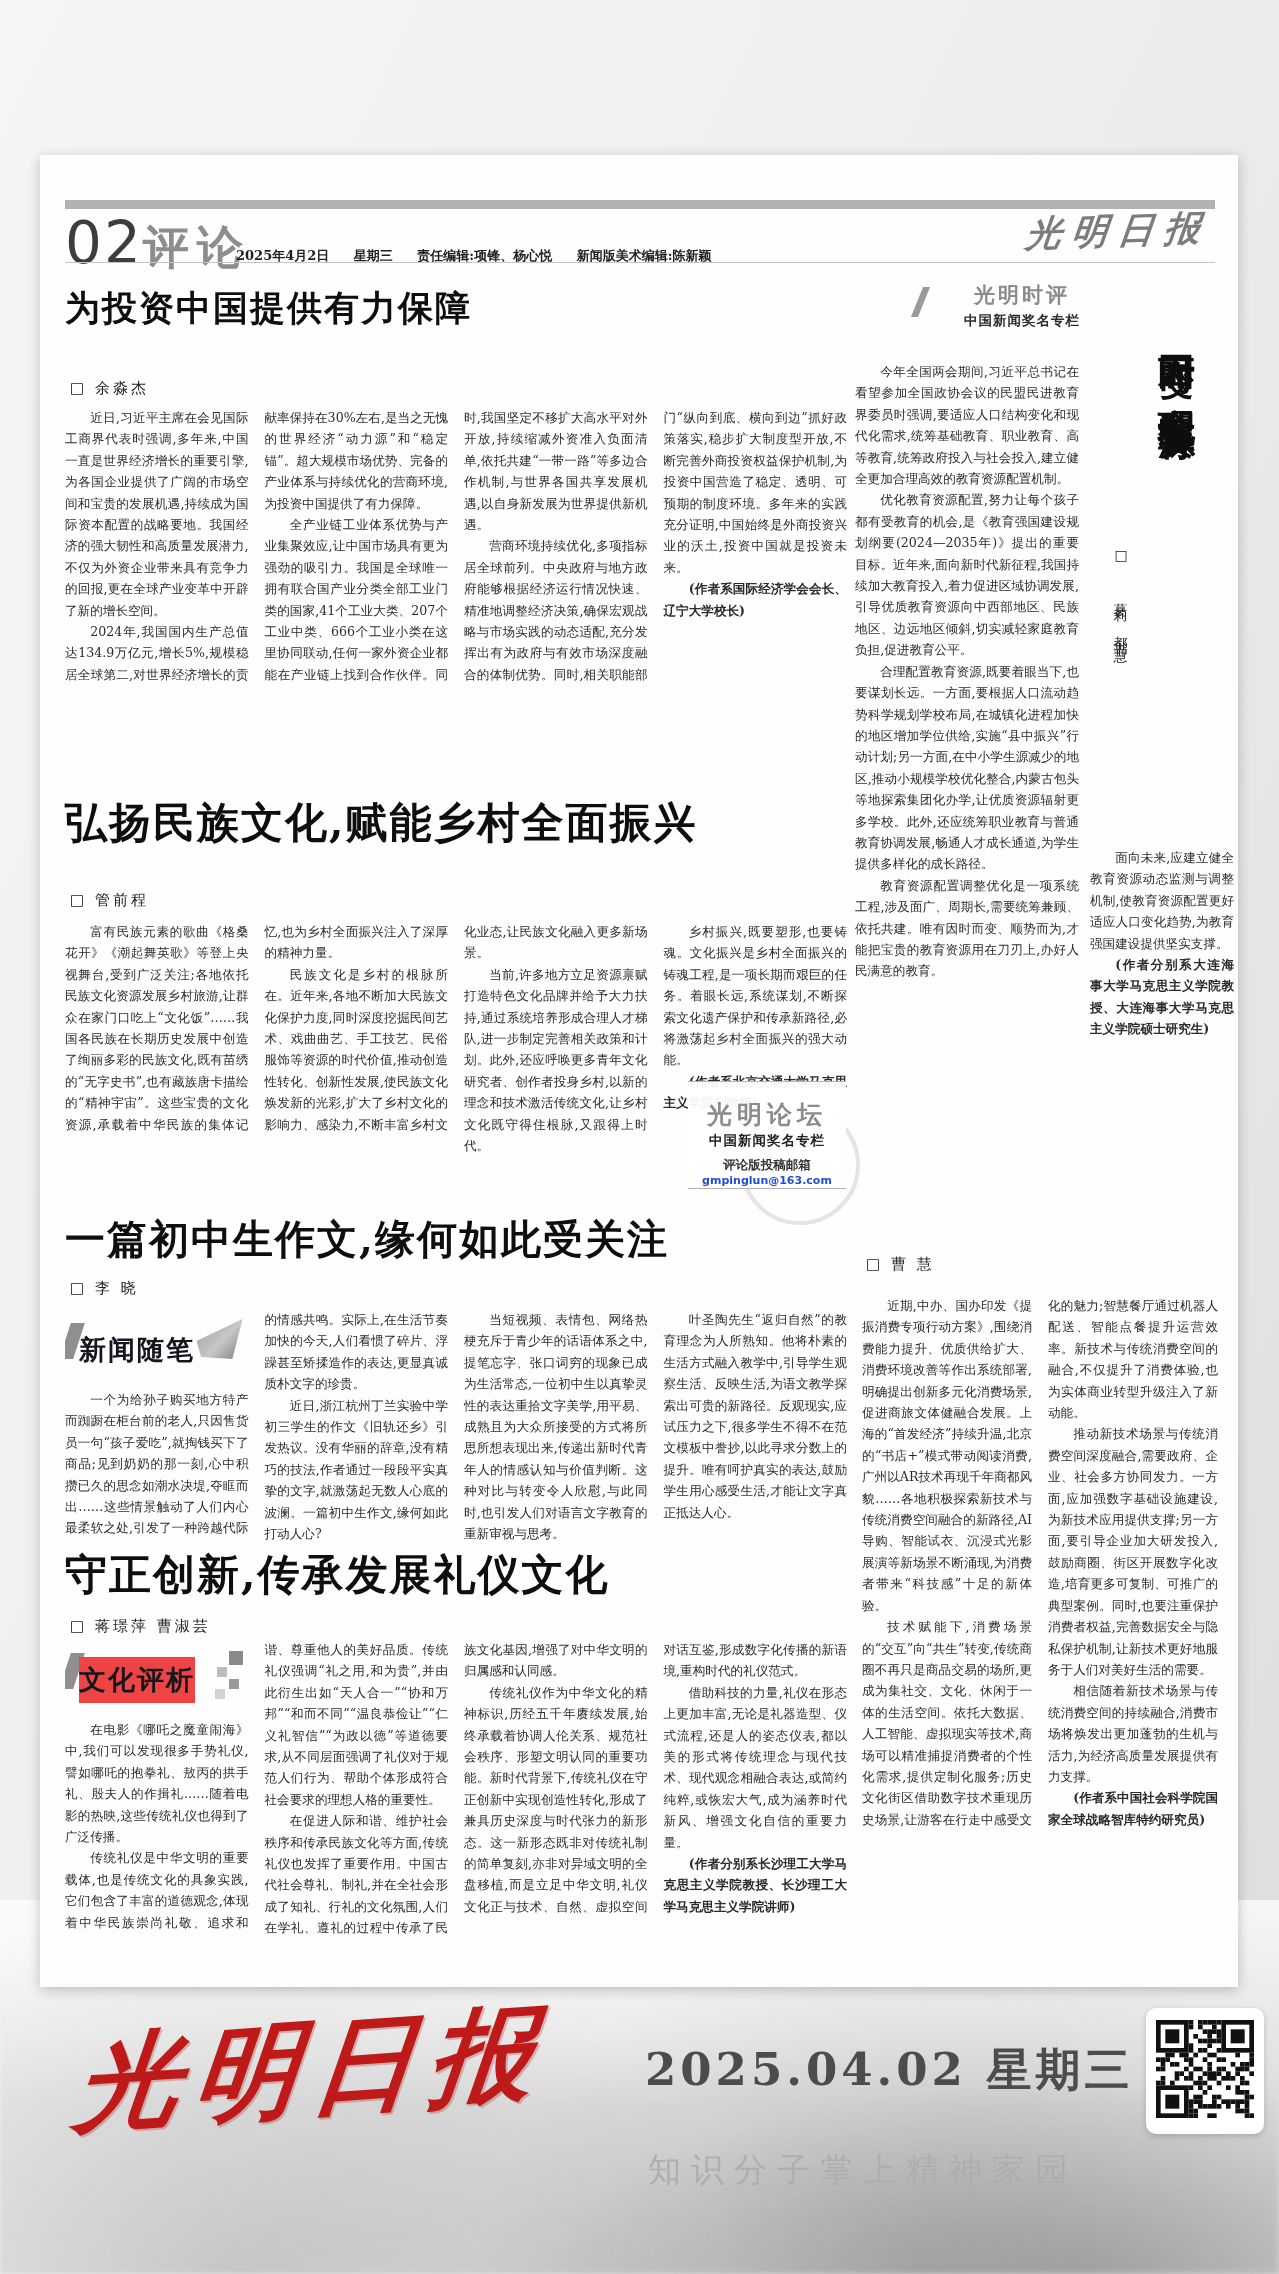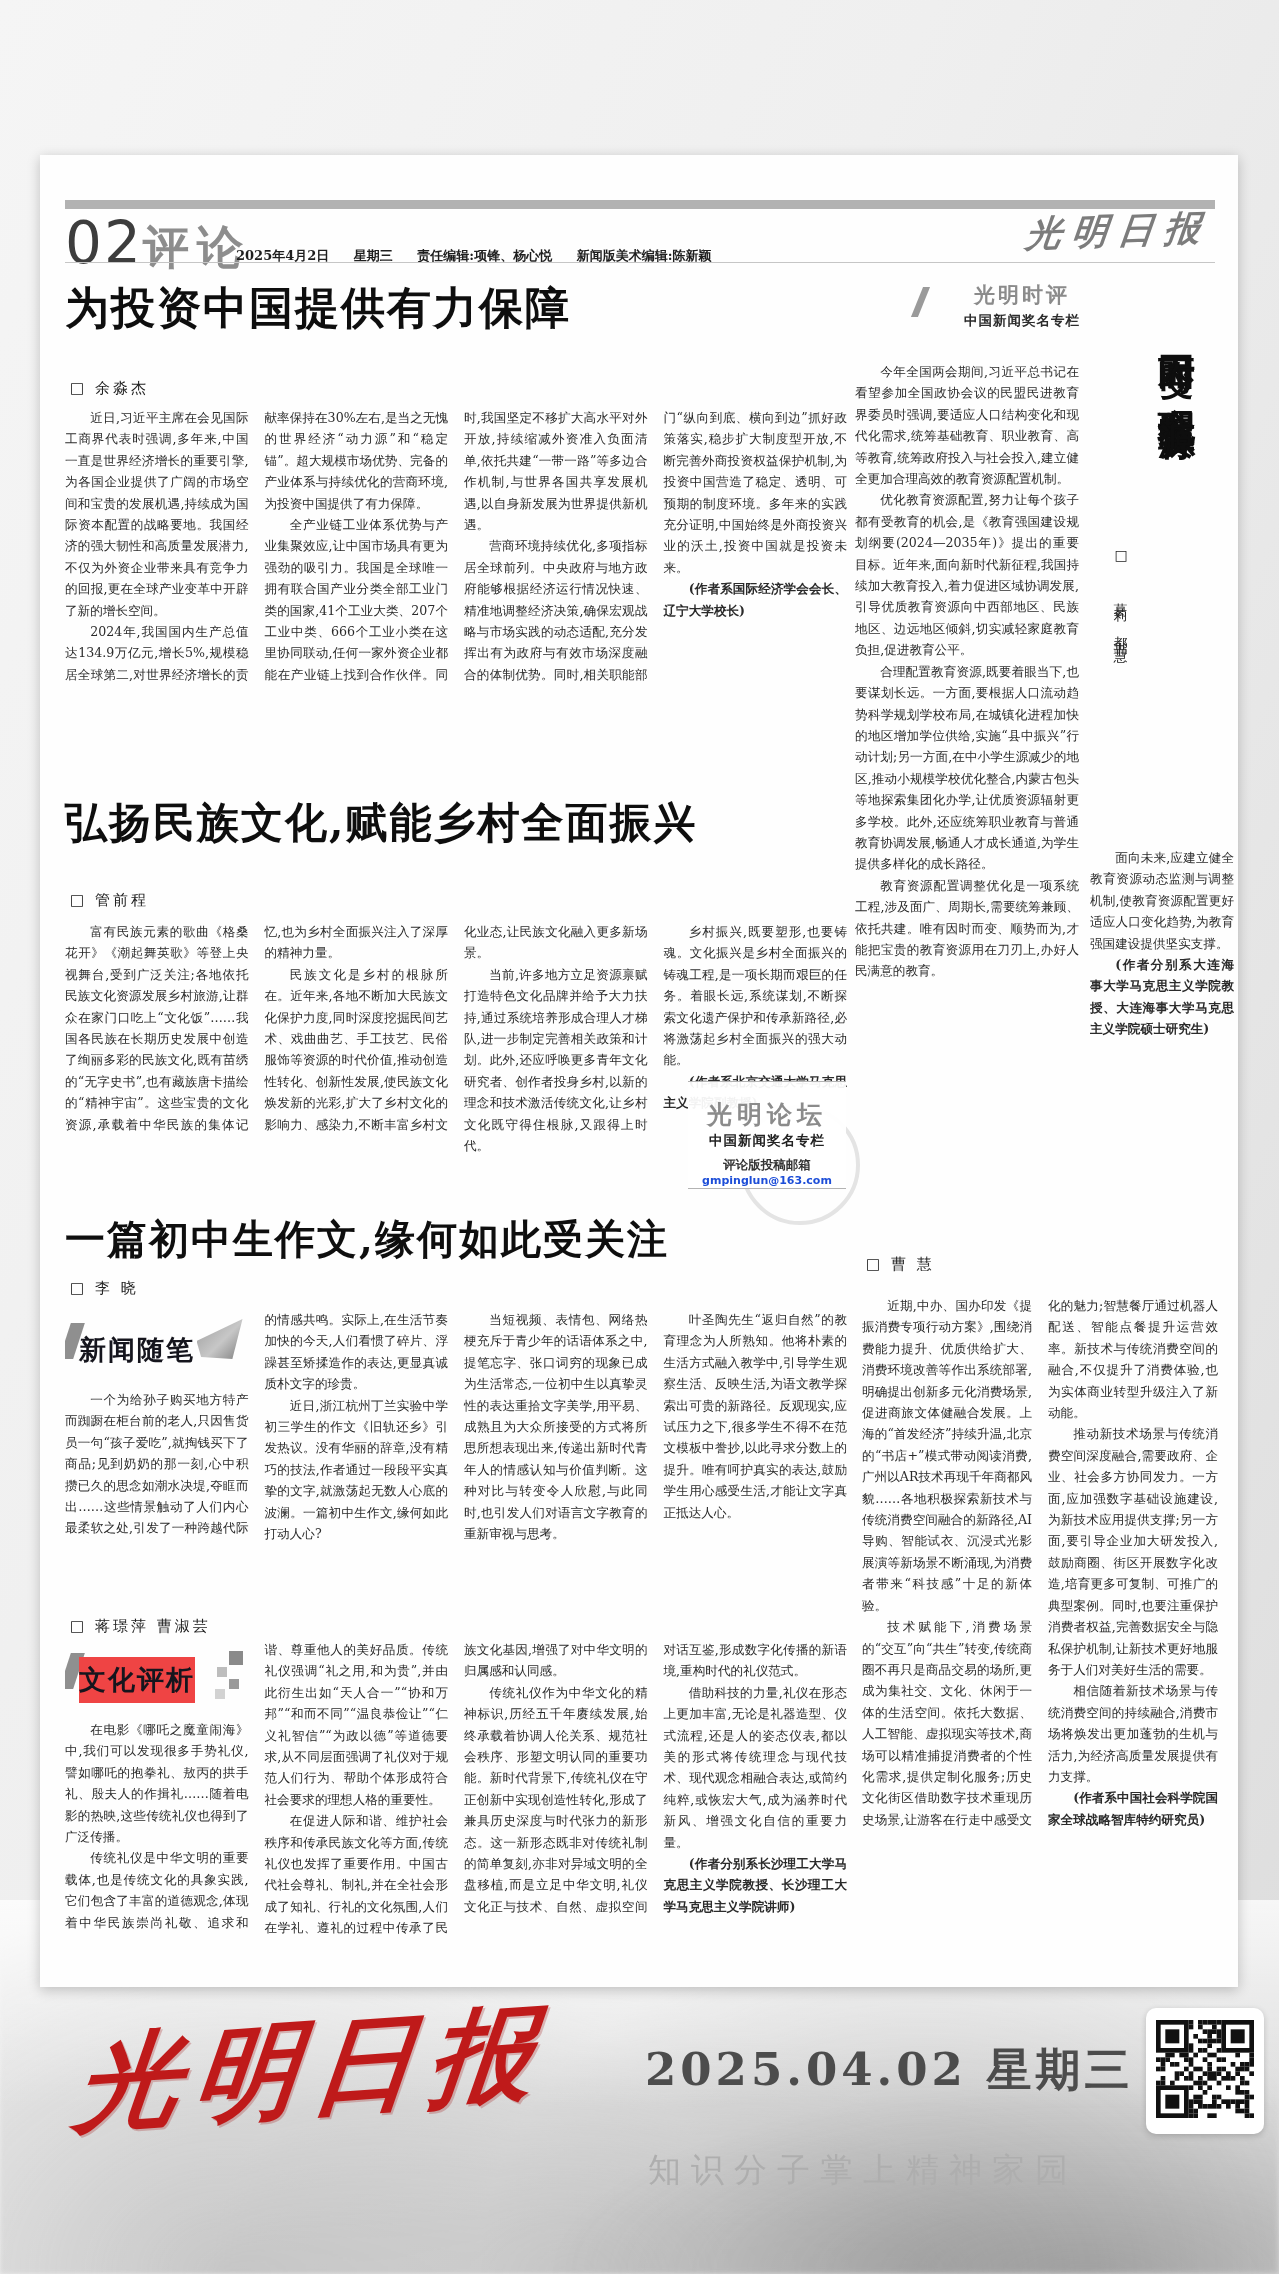--- a/index.html
+++ b/index.html
@@ -36,21 +36,21 @@
   .section-title { left:103px; top:62px; font-family:"DejaVu Sans","Liberation Sans",sans-serif;
     font-size:46px; font-weight:700; color:#8d8d8d; letter-spacing:8px; }
   .dateline { left:196px; top:92px; font-size:13px; font-weight:600; color:#1e1e1e; white-space:nowrap; }
   .dateline span { margin-right:20px; }
   .masthead-top { right:28px; top:52px; font-size:36px; font-weight:700; font-style:italic;
     color:#7c7c7c; letter-spacing:10px; transform:skewX(-8deg) rotate(-2deg); }
   .hairline { left:25px; top:107px; width:1150px; height:1px; background:#c6c6c6; }
 
   
   .headline { color:#0e0e0e; font-weight:800; letter-spacing:2px; white-space:nowrap; }
-  .h1 { left:25px; top:124px; font-size:44px; }
+  .h1 { left:25px; top:130px; font-size:35px; }
   .h2 { left:25px; top:640px; font-size:42px; }
   .h3 { left:25px; top:1057px; font-size:40px; }
   .h4 { left:25px; top:1392px; font-size:42px; }
   .h5 { left:822px; top:960px; width:372px; font-size:38px; line-height:1.45; white-space:normal; }
   .byline { font-size:15px; color:#222; letter-spacing:3px; }
   .by1 { left:30px; top:224px; } .by2 { left:30px; top:736px; }
   .by3 { left:30px; top:1124px; } .by4 { left:30px; top:1462px; }
   .by5 { left:826px; top:1100px; }
 
   
@@ -187,20 +187,21 @@
       <span class="rb-r"></span>
     </div>
     <div>
         <p>一个为给孙子购买地方特产而踟蹰在柜台前的老人,只因售货员一句“孩子爱吃”,就掏钱买下了商品;见到奶奶的那一刻,心中积攒已久的思念如潮水决堤,夺眶而出……这些情景触动了人们内心最柔软之处,引发了一种跨越代际的情感共鸣。实际上,在生活节奏加快的今天,人们看惯了碎片、浮躁甚至矫揉造作的表达,更显真诚质朴文字的珍贵。</p>
         <p>近日,浙江杭州丁兰实验中学初三学生的作文《旧轨还乡》引发热议。没有华丽的辞章,没有精巧的技法,作者通过一段段平实真挚的文字,就激荡起无数人心底的波澜。一篇初中生作文,缘何如此打动人心?</p>
         <p>当短视频、表情包、网络热梗充斥于青少年的话语体系之中,提笔忘字、张口词穷的现象已成为生活常态,一位初中生以真挚灵性的表达重拾文字美学,用平易、成熟且为大众所接受的方式将所思所想表现出来,传递出新时代青年人的情感认知与价值判断。这种对比与转变令人欣慰,与此同时,也引发人们对语言文字教育的重新审视与思考。</p>
         <p>叶圣陶先生“返归自然”的教育理念为人所熟知。他将朴素的生活方式融入教学中,引导学生观察生活、反映生活,为语文教学探索出可贵的新路径。反观现实,应试压力之下,很多学生不得不在范文模板中誊抄,以此寻求分数上的提升。唯有呵护真实的表达,鼓励学生用心感受生活,才能让文字真正抵达人心。</p>
       </div>
   </div>
 
+  <div class="abs headline h4">守正创新,传承发展礼仪文化</div>
   <div class="abs byline by4">□ 蒋璟萍 曹淑芸</div>
   <div class="abs body-cols c4 b4 endnote">
     <div class="col-badge pixel">
       <span class="rb-l"></span>
       <span class="txt">文化评析</span>
       <span class="rb-r"></span>
     </div>
     <div>
         <p>在电影《哪吒之魔童闹海》中,我们可以发现很多手势礼仪,譬如哪吒的抱拳礼、敖丙的拱手礼、殷夫人的作揖礼……随着电影的热映,这些传统礼仪也得到了广泛传播。</p>
         <p>传统礼仪是中华文明的重要载体,也是传统文化的具象实践,它们包含了丰富的道德观念,体现着中华民族崇尚礼敬、追求和谐、尊重他人的美好品质。传统礼仪强调“礼之用,和为贵”,并由此衍生出如“天人合一”“协和万邦”“和而不同”“温良恭俭让”“仁义礼智信”“为政以德”等道德要求,从不同层面强调了礼仪对于规范人们行为、帮助个体形成符合社会要求的理想人格的重要性。</p>

